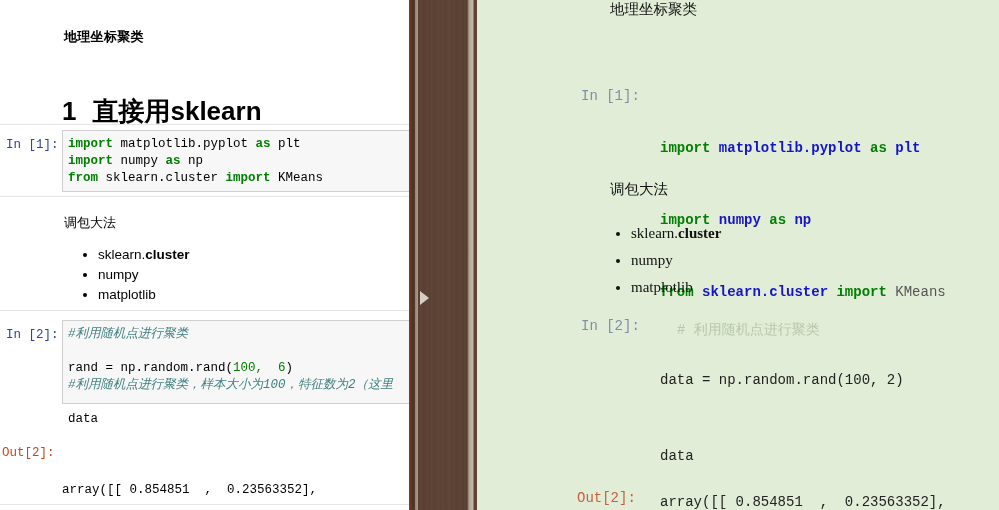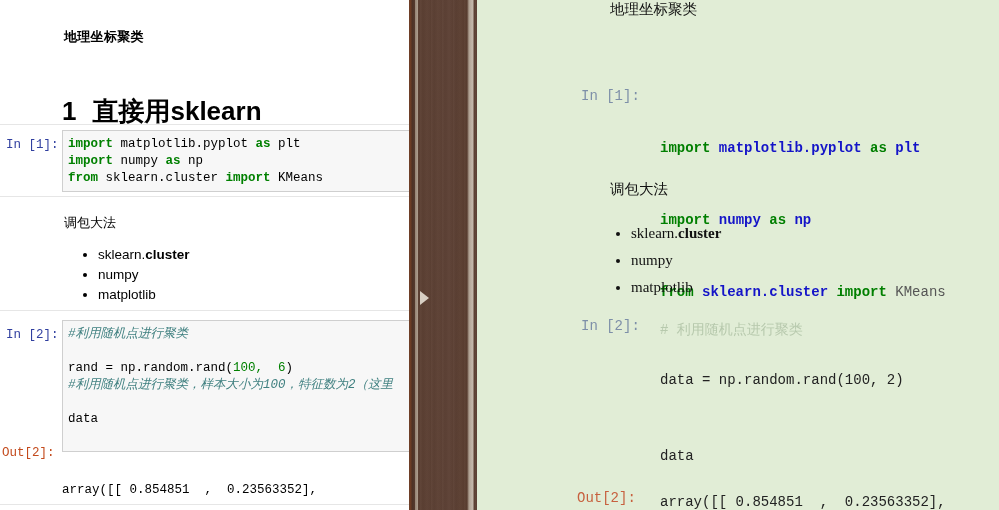--- a/index.html
+++ b/index.html
@@ -199,21 +199,21 @@
     <ul class="nb-ul" style="top:245px">
       <li><span>sklearn.</span><b>cluster</b></li>
       <li><span>numpy</span></li>
       <li><span>matplotlib</span></li>
     </ul>
 
     <div class="nb-hr" style="top:310px"></div>
 
     <div class="nb-cell" style="top:320px; height:118px">
       <div class="nb-prompt" style="top:8px">In [2]:</div>
-      <div class="nb-input-box" style="top:0; height:132px">
+      <div class="nb-input-box" style="top:0; height:84px">
         <div class="nb-code cm">#利用随机点进行聚类</div>
         <div class="nb-code">&nbsp;</div>
         <div class="nb-code"><span>rand = np.random.rand(</span><span class="num-lit">100,  6</span><span>)</span></div>
         <div class="nb-code cm">#利用随机点进行聚类，样本大小为100，特征数为2（这里</div>
         <div class="nb-code">&nbsp;</div>
         <div class="nb-code">data</div>
       </div>
     </div>
 
     <div class="nb-prompt out" style="top:446px">Out[2]:</div>
@@ -246,21 +246,21 @@
 
     <div class="tex-md" style="top:180px">调包大法</div>
 
     <ul class="tex-ul" style="top:220px">
       <li><span>sklearn.</span><b>cluster</b></li>
       <li><span>numpy</span></li>
       <li><span>matplotlib</span></li>
     </ul>
 
     <div class="tex-prompt" style="left:104px; top:318px">In [2]:</div>
-    <div class="tex-code tcm" style="left:183px; top:318px"># 利用随机点进行聚类</div>
+    <div class="tex-code tcm" style="left:200px; top:318px"># 利用随机点进行聚类</div>
 
     <div class="tex-code" style="left:183px; top:368px">data = np.random.rand(100, 2)</div>
     <div class="tex-code" style="left:183px; top:444px">data</div>
 
     <div class="tex-prompt out" style="left:100px; top:490px">Out[2]:</div>
     <div class="tex-code" style="left:183px; top:490px">array([[ 0.854851  ,  0.23563352],</div>
   </div>
 
 </div>
 

